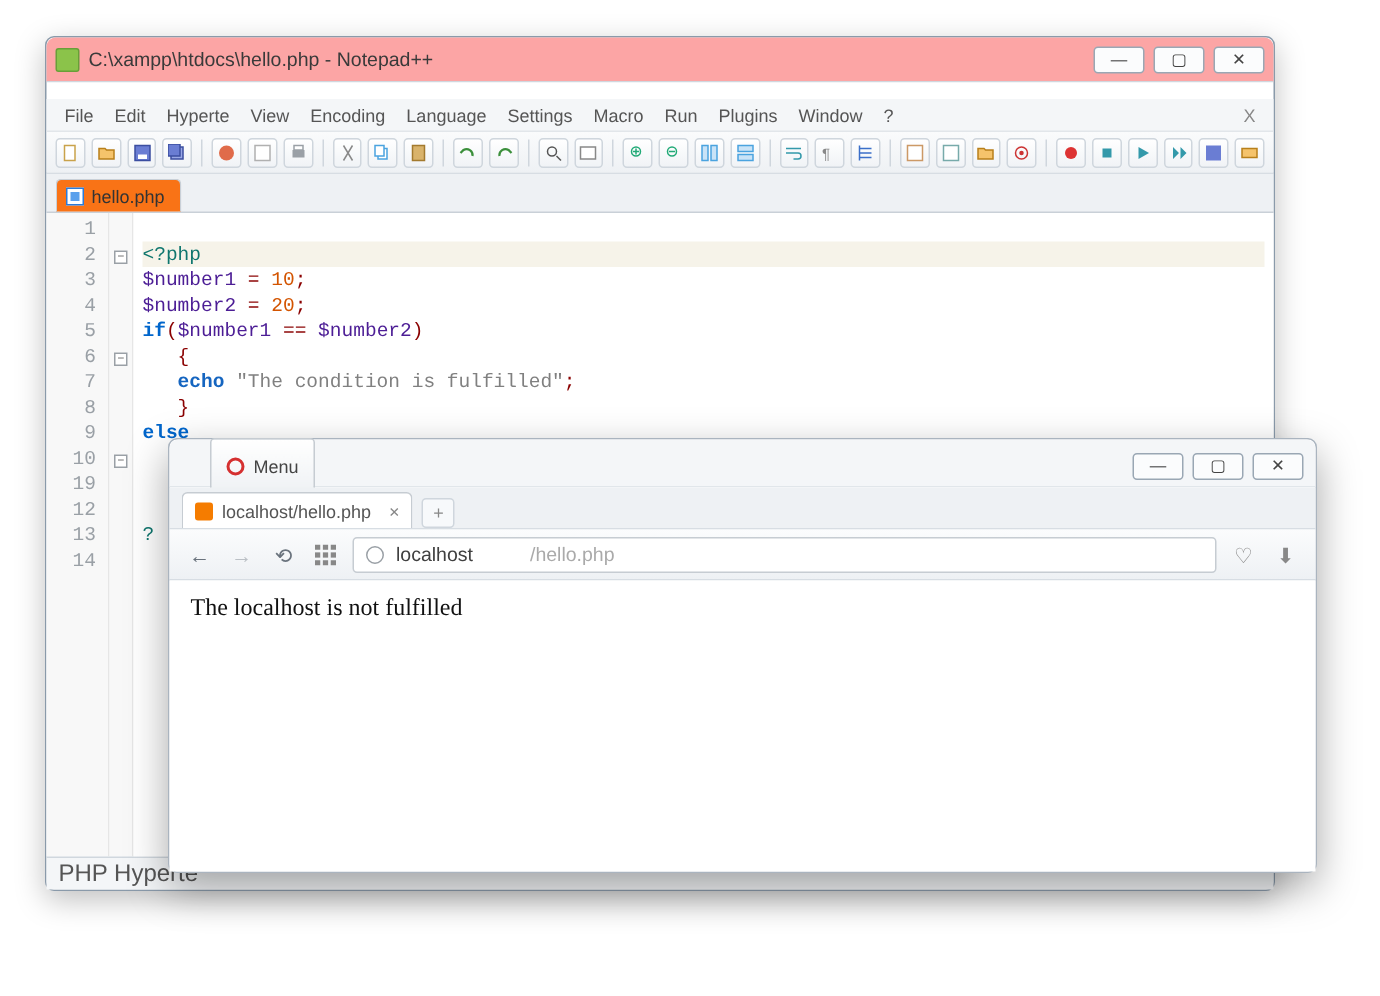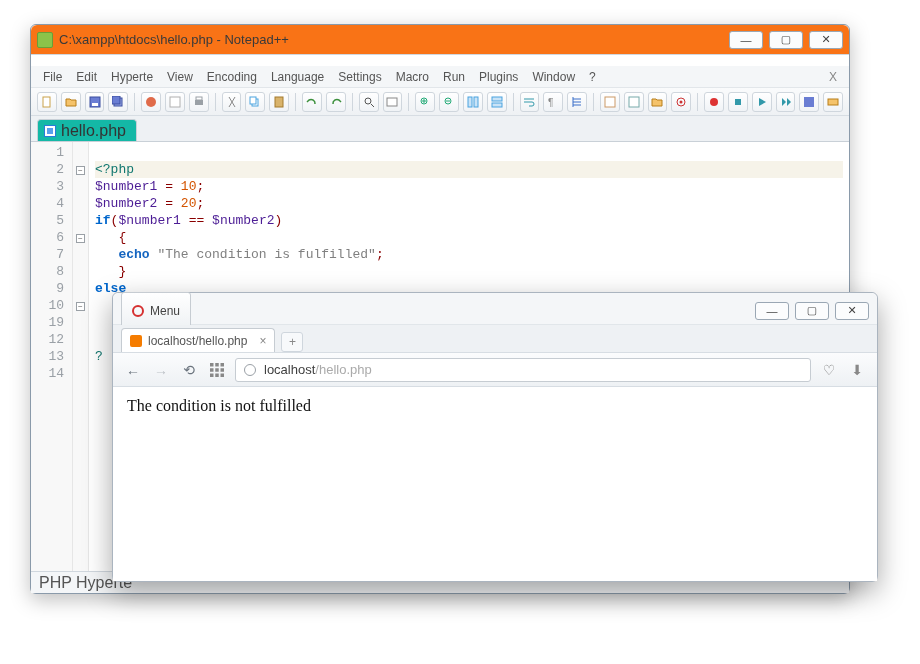--- a/index.html
+++ b/index.html
@@ -22,21 +22,21 @@
   border-radius: 6px;
   box-shadow: 0 6px 20px rgba(0,0,0,.25);
   display: flex;
   flex-direction: column;
 }
 .npp-titlebar {
   height: 30px;
   display: flex;
   align-items: center;
   padding: 0 6px;
-  background: #f97316;
+  background: #fca5a5;
   border-bottom: 1px solid #d0d7de;
   border-radius: 6px 6px 0 0;
 }
 .npp-titlebar .title { color: #3a3a3a; font-size: 13px; margin-left: 6px; }
 .npp-appicon {
   width: 16px; height: 16px; background:#8bc34a; border:1px solid #689f38; border-radius:2px;
 }
 .win-ctrls { margin-left: auto; display:flex; gap:6px; }
 .win-btn {
   width: 34px; height: 18px;
@@ -78,25 +78,25 @@
   height: 26px;
   display:flex; align-items:flex-end;
   padding:0 6px;
   background:#eef1f4;
   border-bottom:1px solid #c9d0d7;
 }
 .tab {
   height:22px;
   border:1px solid #c9d0d7;
   border-bottom:none;
-  background:#14b8a6;
+  background:#f97316;
   border-radius:4px 4px 0 0;
   display:flex; align-items:center; gap:5px;
   padding:0 10px 0 6px;
-  font-size:16px; color:#333;
+  font-size:12px; color:#333;
 }
 .tab-icon { width:12px; height:12px; background:#fff; border:1px solid #2b7bd9; display:inline-block; position:relative; }
 .tab-icon::after { content:""; position:absolute; inset:2px; background:#5aa0ec; }
 .editor {
   flex:1; display:flex;
   font-family: Consolas, "Courier New", monospace;
   font-size:13px;
   background:#fff;
   overflow:hidden;
 }
@@ -164,21 +164,21 @@
   padding:4px 8px 0 8px;
   border-radius:6px 6px 0 0;
 }
 .op-menu-btn {
   height:38px;
   border:1px solid #c6ccd2;
   border-radius:3px;
   background:linear-gradient(#fff,#eef1f4);
   display:flex; align-items:center; gap:6px;
   padding:0 10px;
-  font-size:12px; color:#444;
+  font-size:12px; color:#444;margin-left:19px;
 }
 .op-logo { width:12px; height:12px; border:2px solid #d53030; border-radius:50%; }
 .op-tabstrip {
   height:28px;
   background:#eef1f4;
   border-bottom:1px solid #d7dde3;
   display:flex; align-items:flex-end;
   padding:0 8px;
   gap:6px;
 }
@@ -219,21 +219,21 @@
   flex:1; height:24px;
   border:1px solid #c6ccd2;
   border-radius:3px;
   background:#fff;
   display:flex; align-items:center; gap:8px;
   padding:0 8px;
   font-size:13px; color:#666;
 }
 .addrbar .globe { width:12px;height:12px;border:1px solid #9aa0a6;border-radius:50%; }
 .addrbar .host { color:#404040; }
-.addrbar .path { color:#aaa; }
+.addrbar .path { color:#aaa;padding-left:38px; }
 .right-icon {
   width:20px;height:20px;display:flex;align-items:center;justify-content:center;color:#888;font-size:14px;
 }
 .op-content {
   flex:1;
   background:#fff;
   padding:10px 14px;
   font-family: "Times New Roman", serif;
   font-size:16px; color:#111;
 }
@@ -536,15 +536,15 @@
       <span class="globe"></span>
       <span>
         <span class="host">localhost</span><span class="path">/hello.php</span>
       </span>
     </div>
     <div class="right-icon">♡</div>
     <div class="right-icon">⬇</div>
   </div>
 
   <div class="op-content">
-    <span>The condition is not fulfilled</span>
+    <span>The localhost is not fulfilled</span>
   </div>
 </div>
 
 </body></html>

